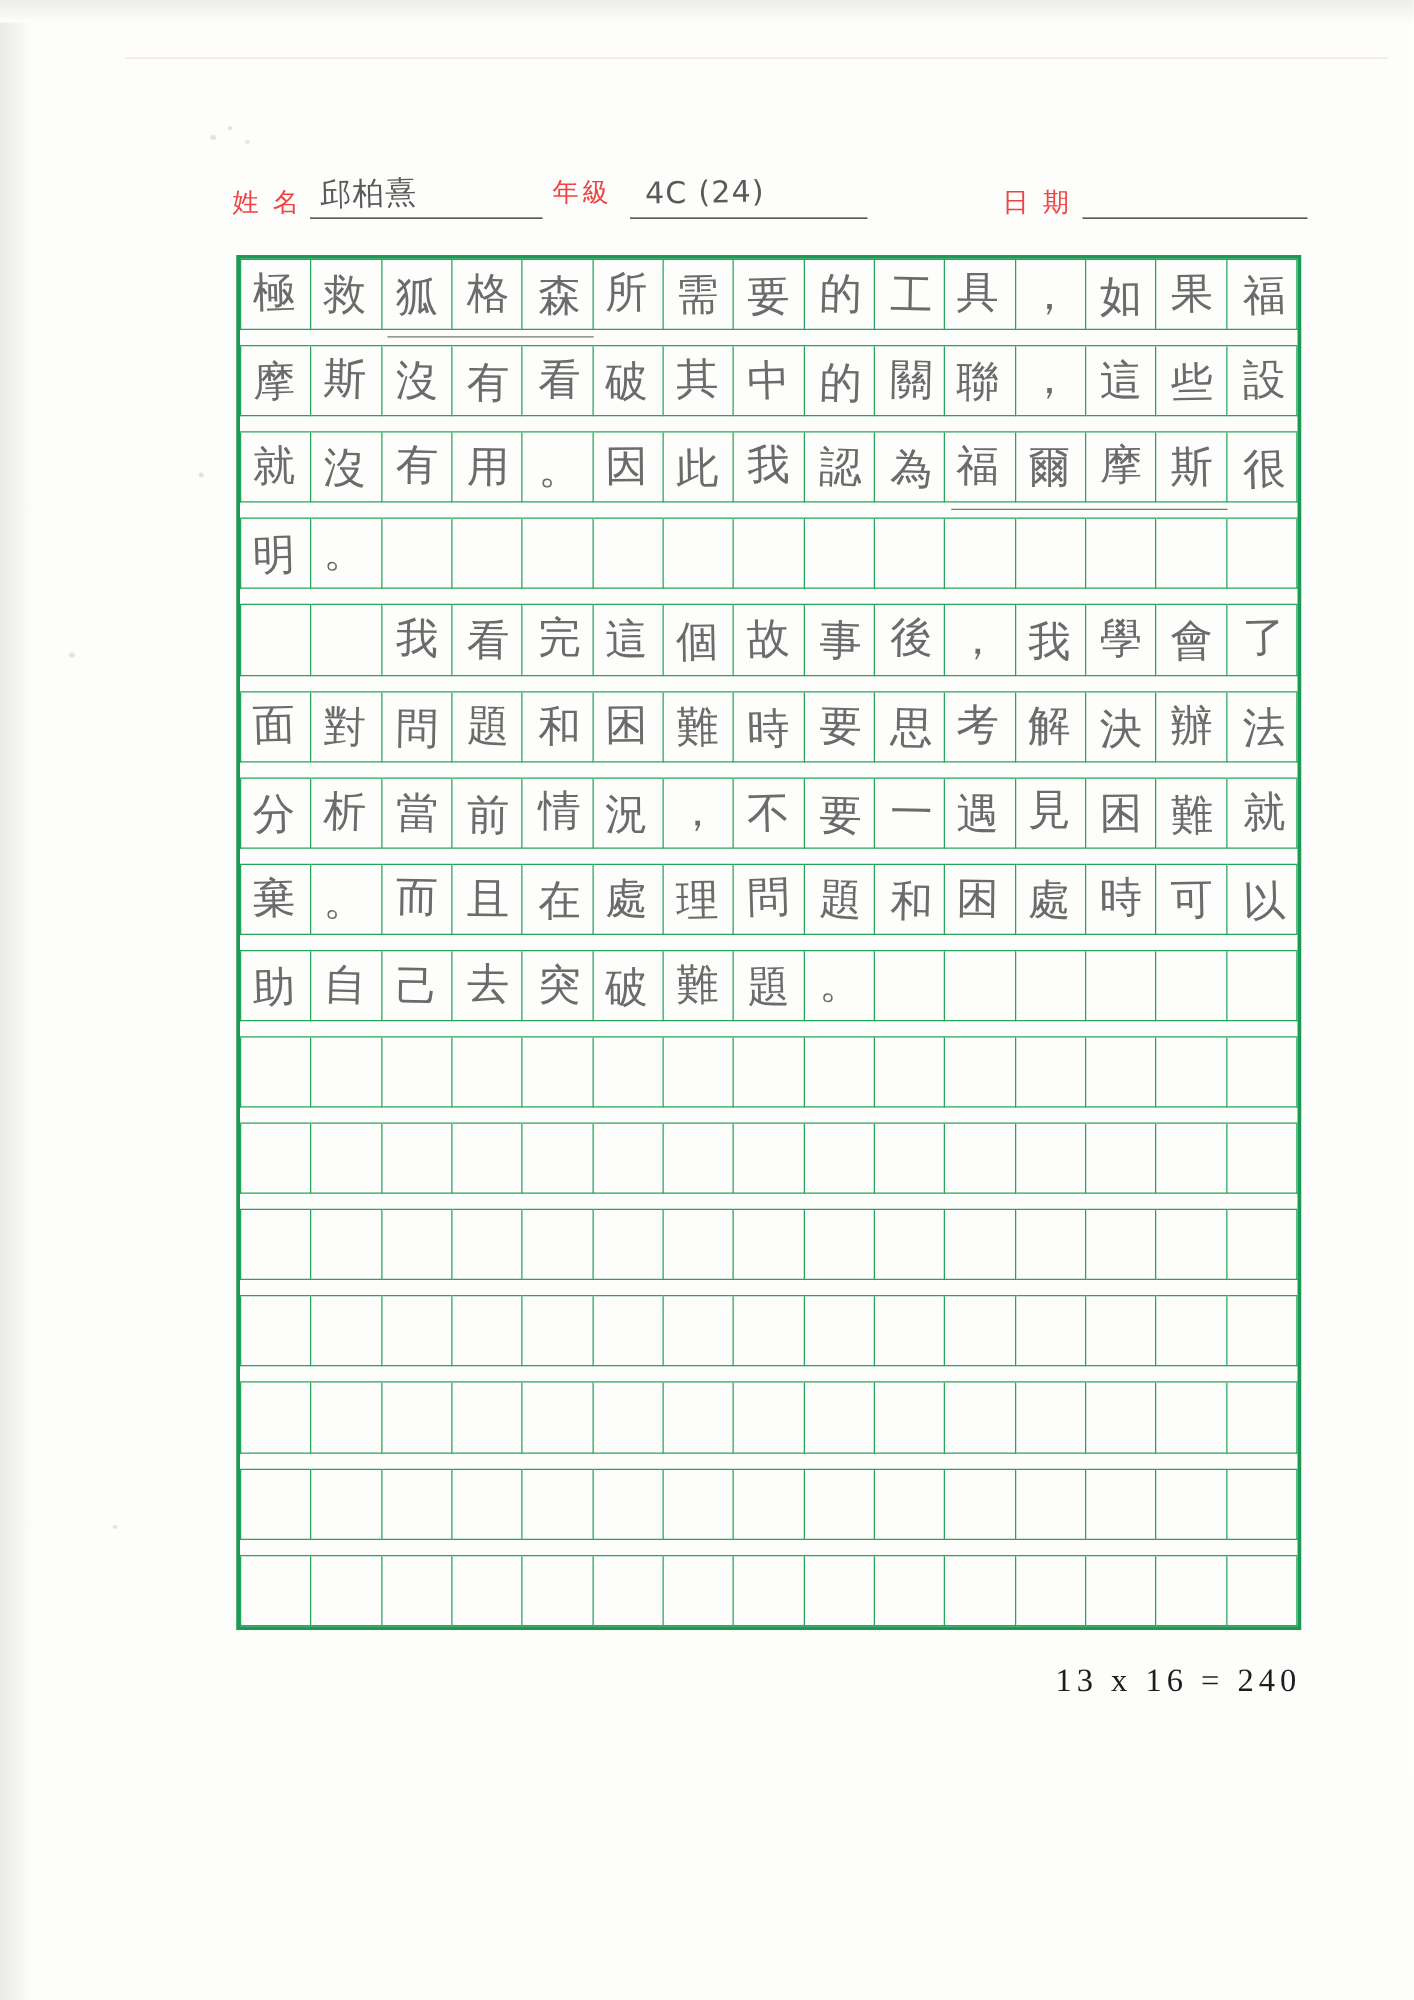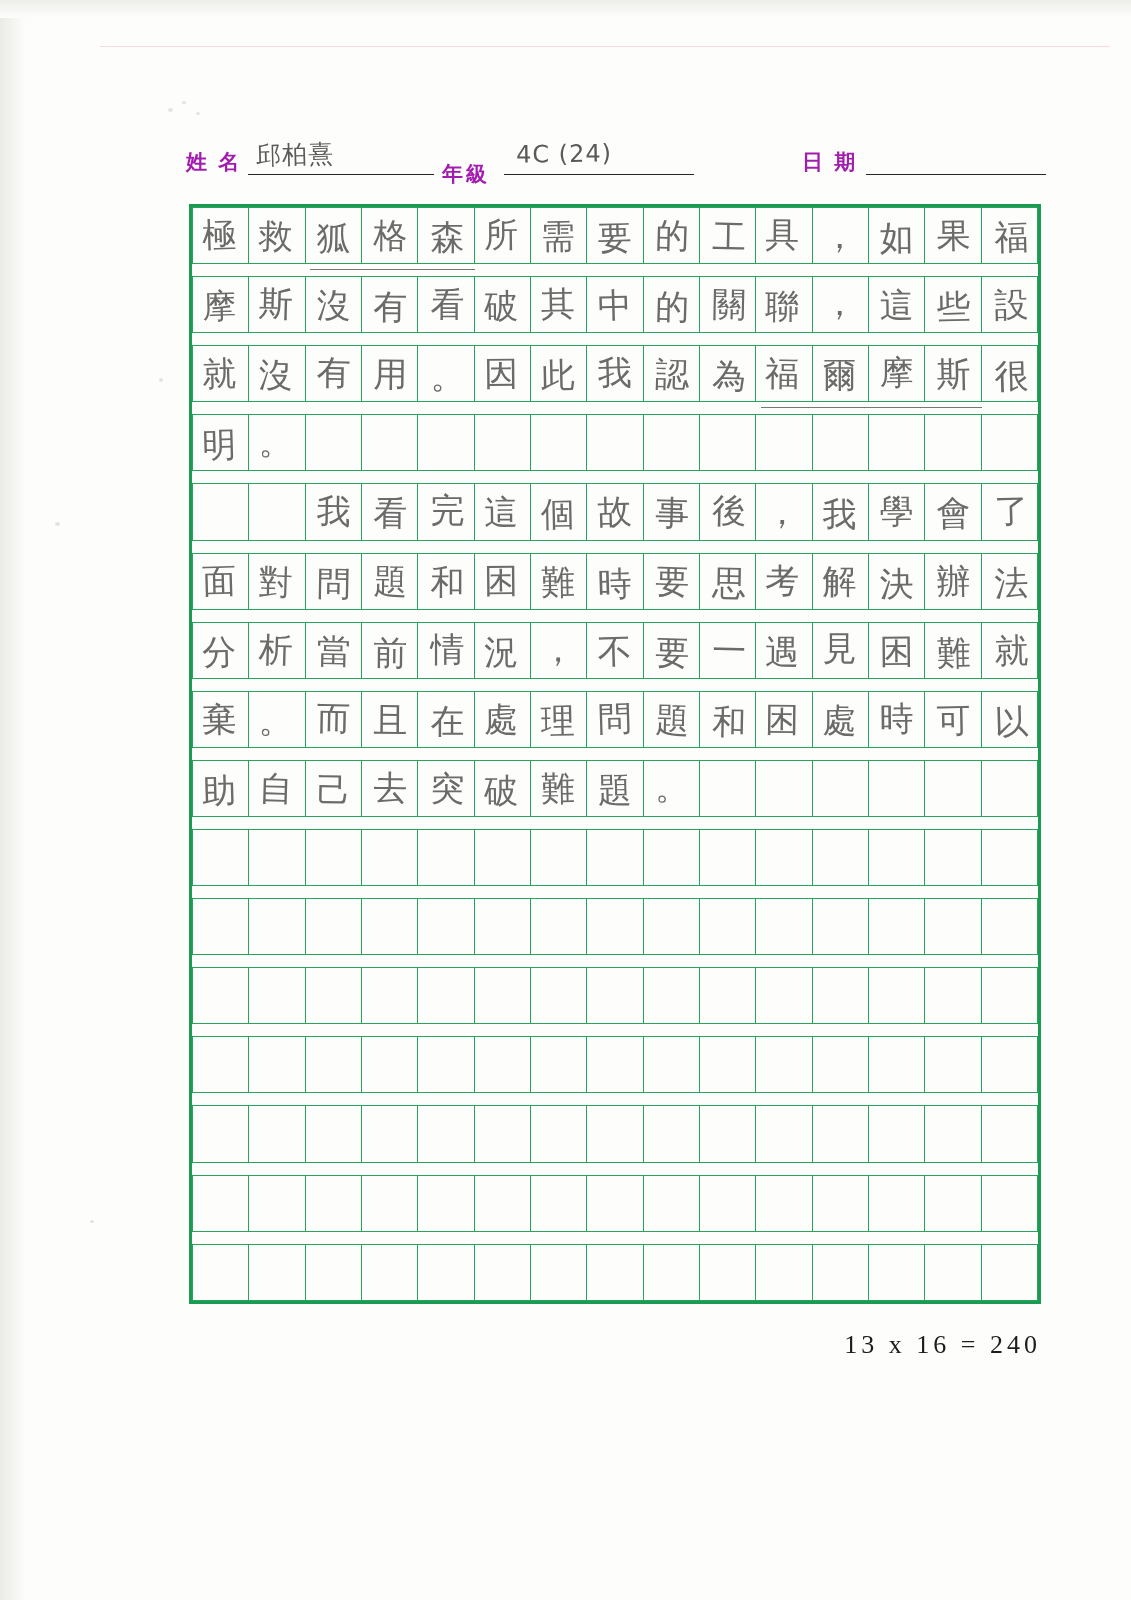--- a/index.html
+++ b/index.html
@@ -49,34 +49,34 @@
   .header {
     position: absolute;
     left: 186px;
     top: 140px;
     width: 860px;
     height: 40px;
   }
   .hdr-label {
     position: absolute;
     font-family: "Liberation Serif", serif;
-    font-weight: bold;
+    font-weight: normal;
     font-size: 21px;
-    color: #a21caf;
+    color: #ef4444;
     letter-spacing: 3px;
     white-space: nowrap;
   }
   .hdr-rule {
     position: absolute;
     border-bottom: 1.6px solid #262626;
     height: 0;
   }
   .hs-name-label { left: 0px; top: 8px; }
   .hs-name-rule  { left: 62px; top: 34px; width: 186px; }
-  .hs-grade-label{ left: 256px; top: 20px; }
+  .hs-grade-label{ left: 256px; top: 0; }
   .hs-grade-rule { left: 318px; top: 34px; width: 190px; }
   .hs-date-label { left: 616px; top: 8px; }
   .hs-date-rule  { left: 680px; top: 34px; width: 180px; }
 
   
   .hand {
     position: absolute;
     font-family: "DejaVu Sans", sans-serif;
     color: #4a4a4a;
     white-space: nowrap;

